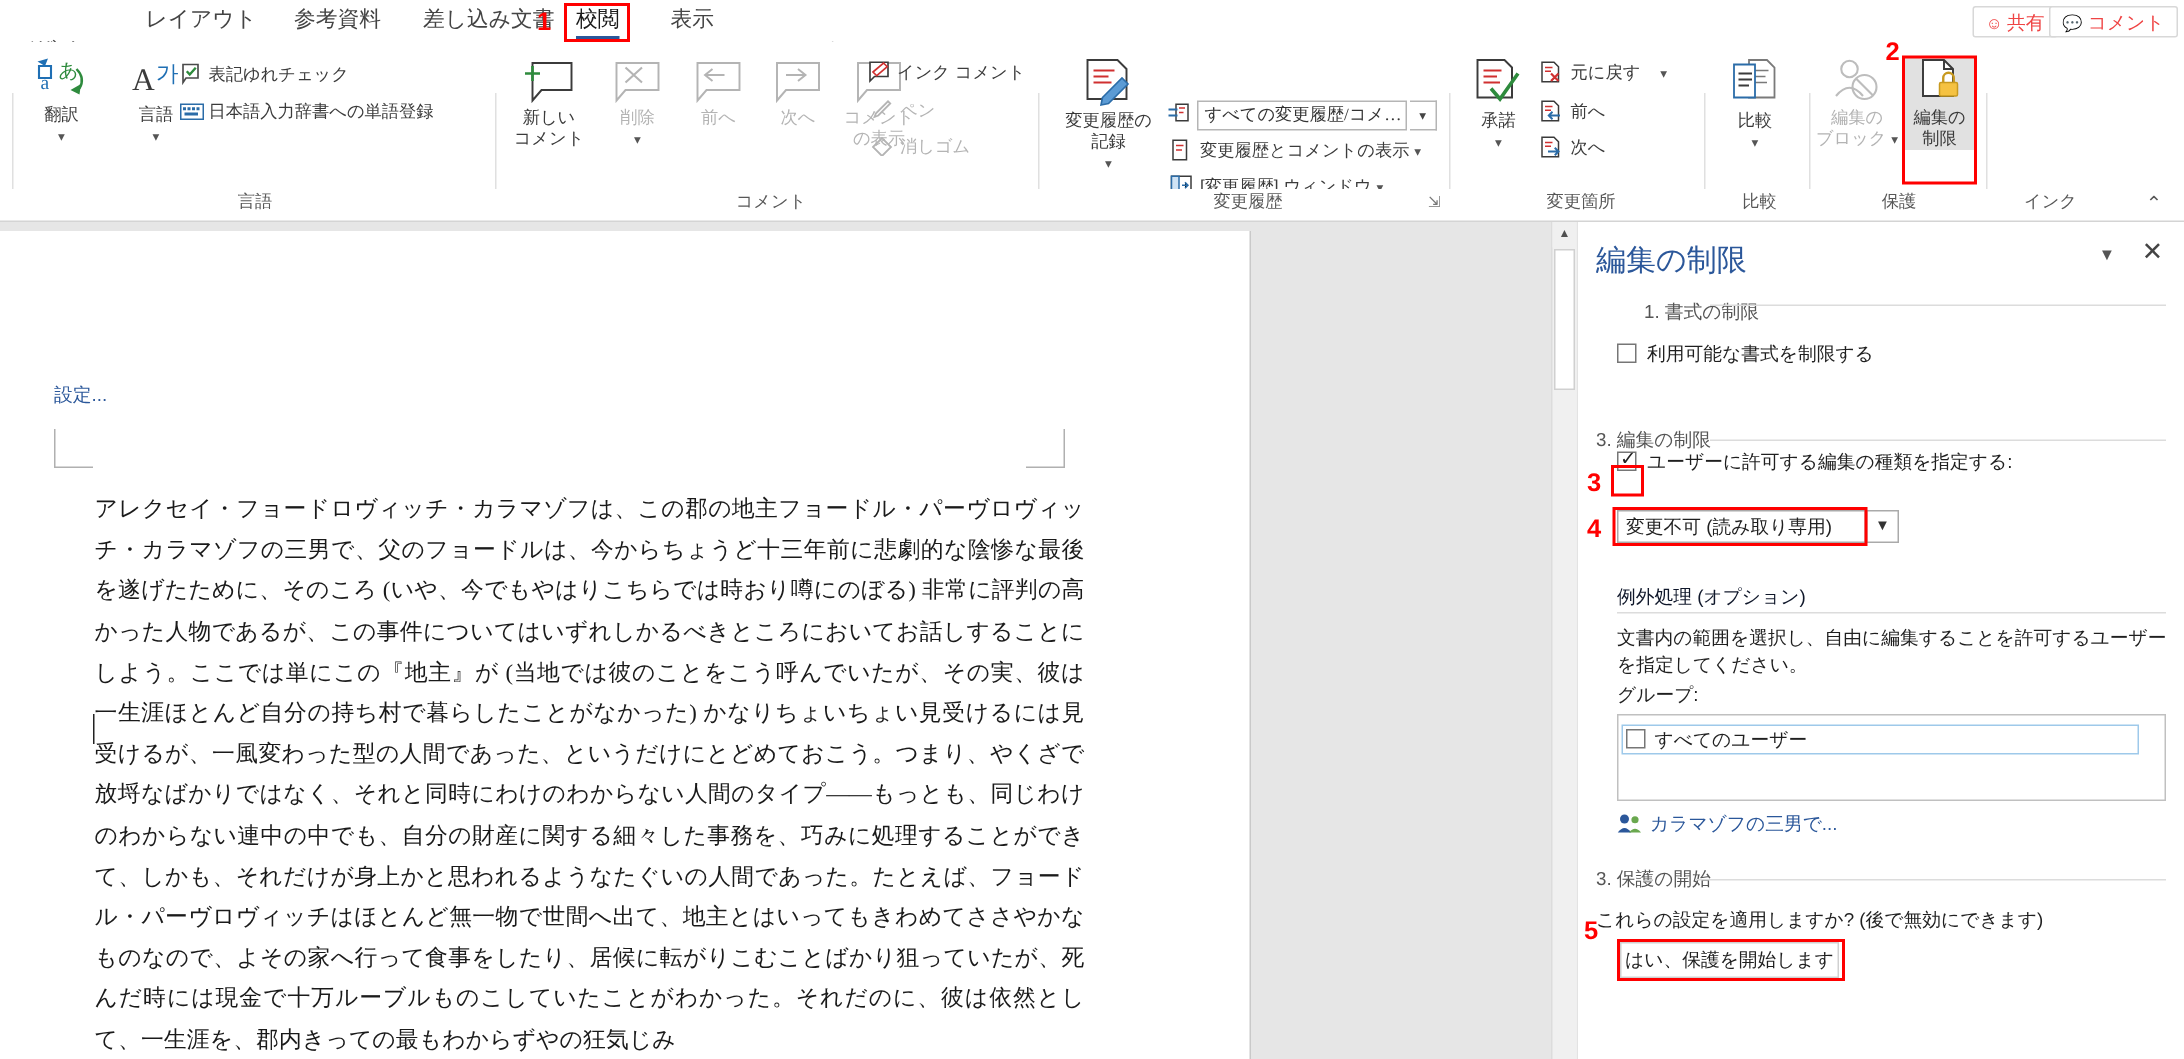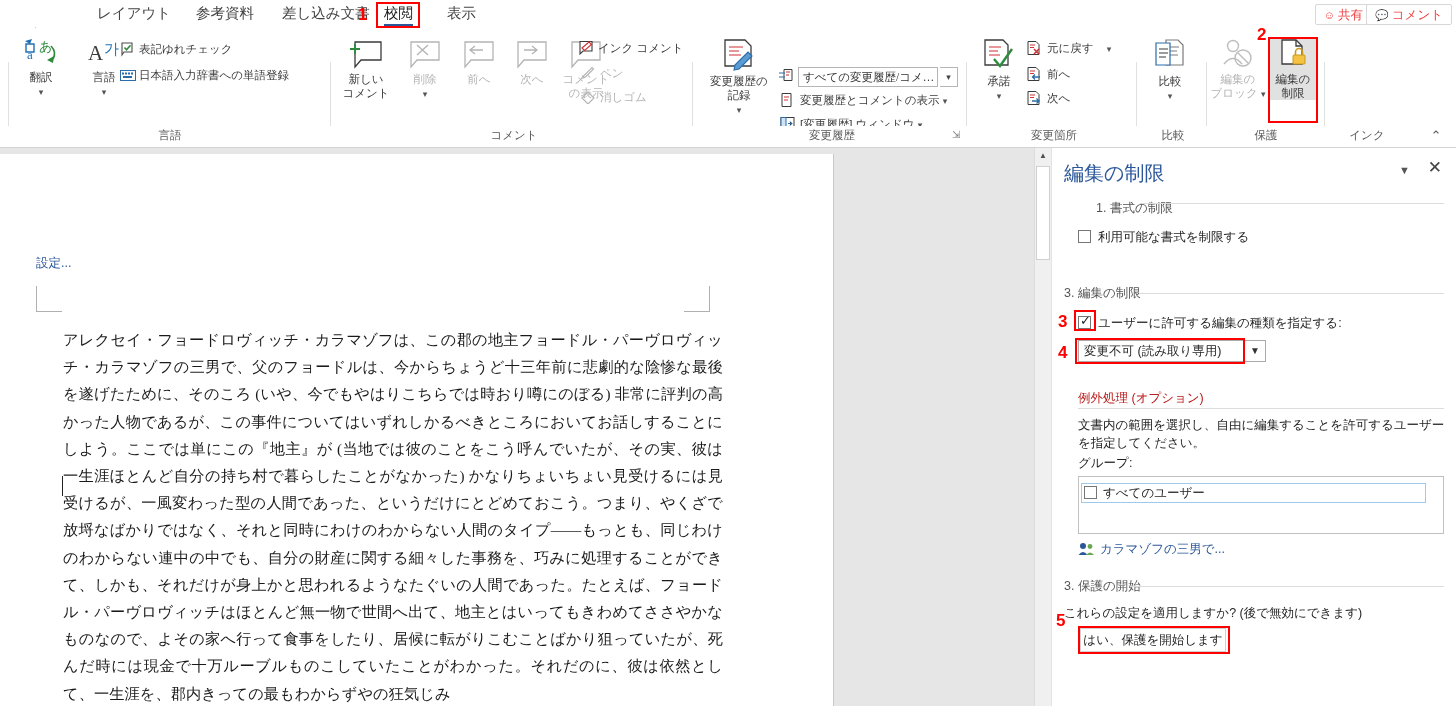--- a/index.html
+++ b/index.html
@@ -162,21 +162,21 @@
     border:1px solid #aaaaaa; background:#fff;
     font-size:12.5px; color:#1f1f1f; line-height:20px; padding-left:5px;
     white-space:nowrap; overflow:hidden; cursor:pointer; z-index:5;
   }
   #perm-select-arrow {
     position:absolute; left:1244px; top:340px; width:22px; height:22px;
     border:1px solid #aaaaaa; background:#fff;
     text-align:center; line-height:20px; font-size:10px; color:#333; cursor:pointer; z-index:5;
   }
 
-  #exc-head { position:absolute; left:1078px; top:390px; font-size:12.5px; color:#b91c1c; white-space:nowrap; }
+  #exc-head { position:absolute; left:1078px; top:390px; font-size:12.5px; color:#0f172a; white-space:nowrap; }
   #exc-rule { position:absolute; left:1078px; top:408px; width:366px; height:1px; background:#dcdcdc; }
   #exc-desc {
     position:absolute; left:1078px; top:416px; width:368px;
     font-size:12.5px; color:#1f1f1f; line-height:18px;
   }
   #grp-label-txt { position:absolute; left:1078px; top:455px; font-size:12.5px; color:#1f1f1f; }
   #grp-listbox {
     position:absolute; left:1078px; top:476px; width:366px; height:58px;
     border:1px solid #c0c0c0; background:#fff;
   }
@@ -504,21 +504,21 @@
   <div style="position:absolute; left:0; top:28px; white-space:nowrap;">
     <span class="cbox"></span><span class="pane-lbl">利用可能な書式を制限する</span>
   </div>
 </div>
 
 <div id="settings-link">設定...</div>
 
 <div class="sec-head" style="left:1064px; top:285px;">3. 編集の制限</div>
 <div class="sec-rule" style="left:1140px; top:293px; width:304px;"></div>
 
-<div class="pane-check-row" style="left:1078px; top:313px; white-space:nowrap;">
+<div class="pane-check-row" style="left:1078px; top:299px; white-space:nowrap;">
   <span class="cbox checked"></span><span class="pane-lbl">ユーザーに許可する編集の種類を指定する:</span>
 </div>
 <div class="stepnum" style="left:1058px; top:313px;">3</div>
 <div class="redbox" style="left:1074px; top:310px; width:22px; height:21px;"></div>
 
 <div id="perm-select">変更不可 (読み取り専用)</div>
 <div id="perm-select-arrow">▼</div>
 <div class="stepnum" style="left:1058px; top:344px;">4</div>
 <div class="redbox" style="left:1075px; top:338px; width:170px; height:26px;"></div>
 

